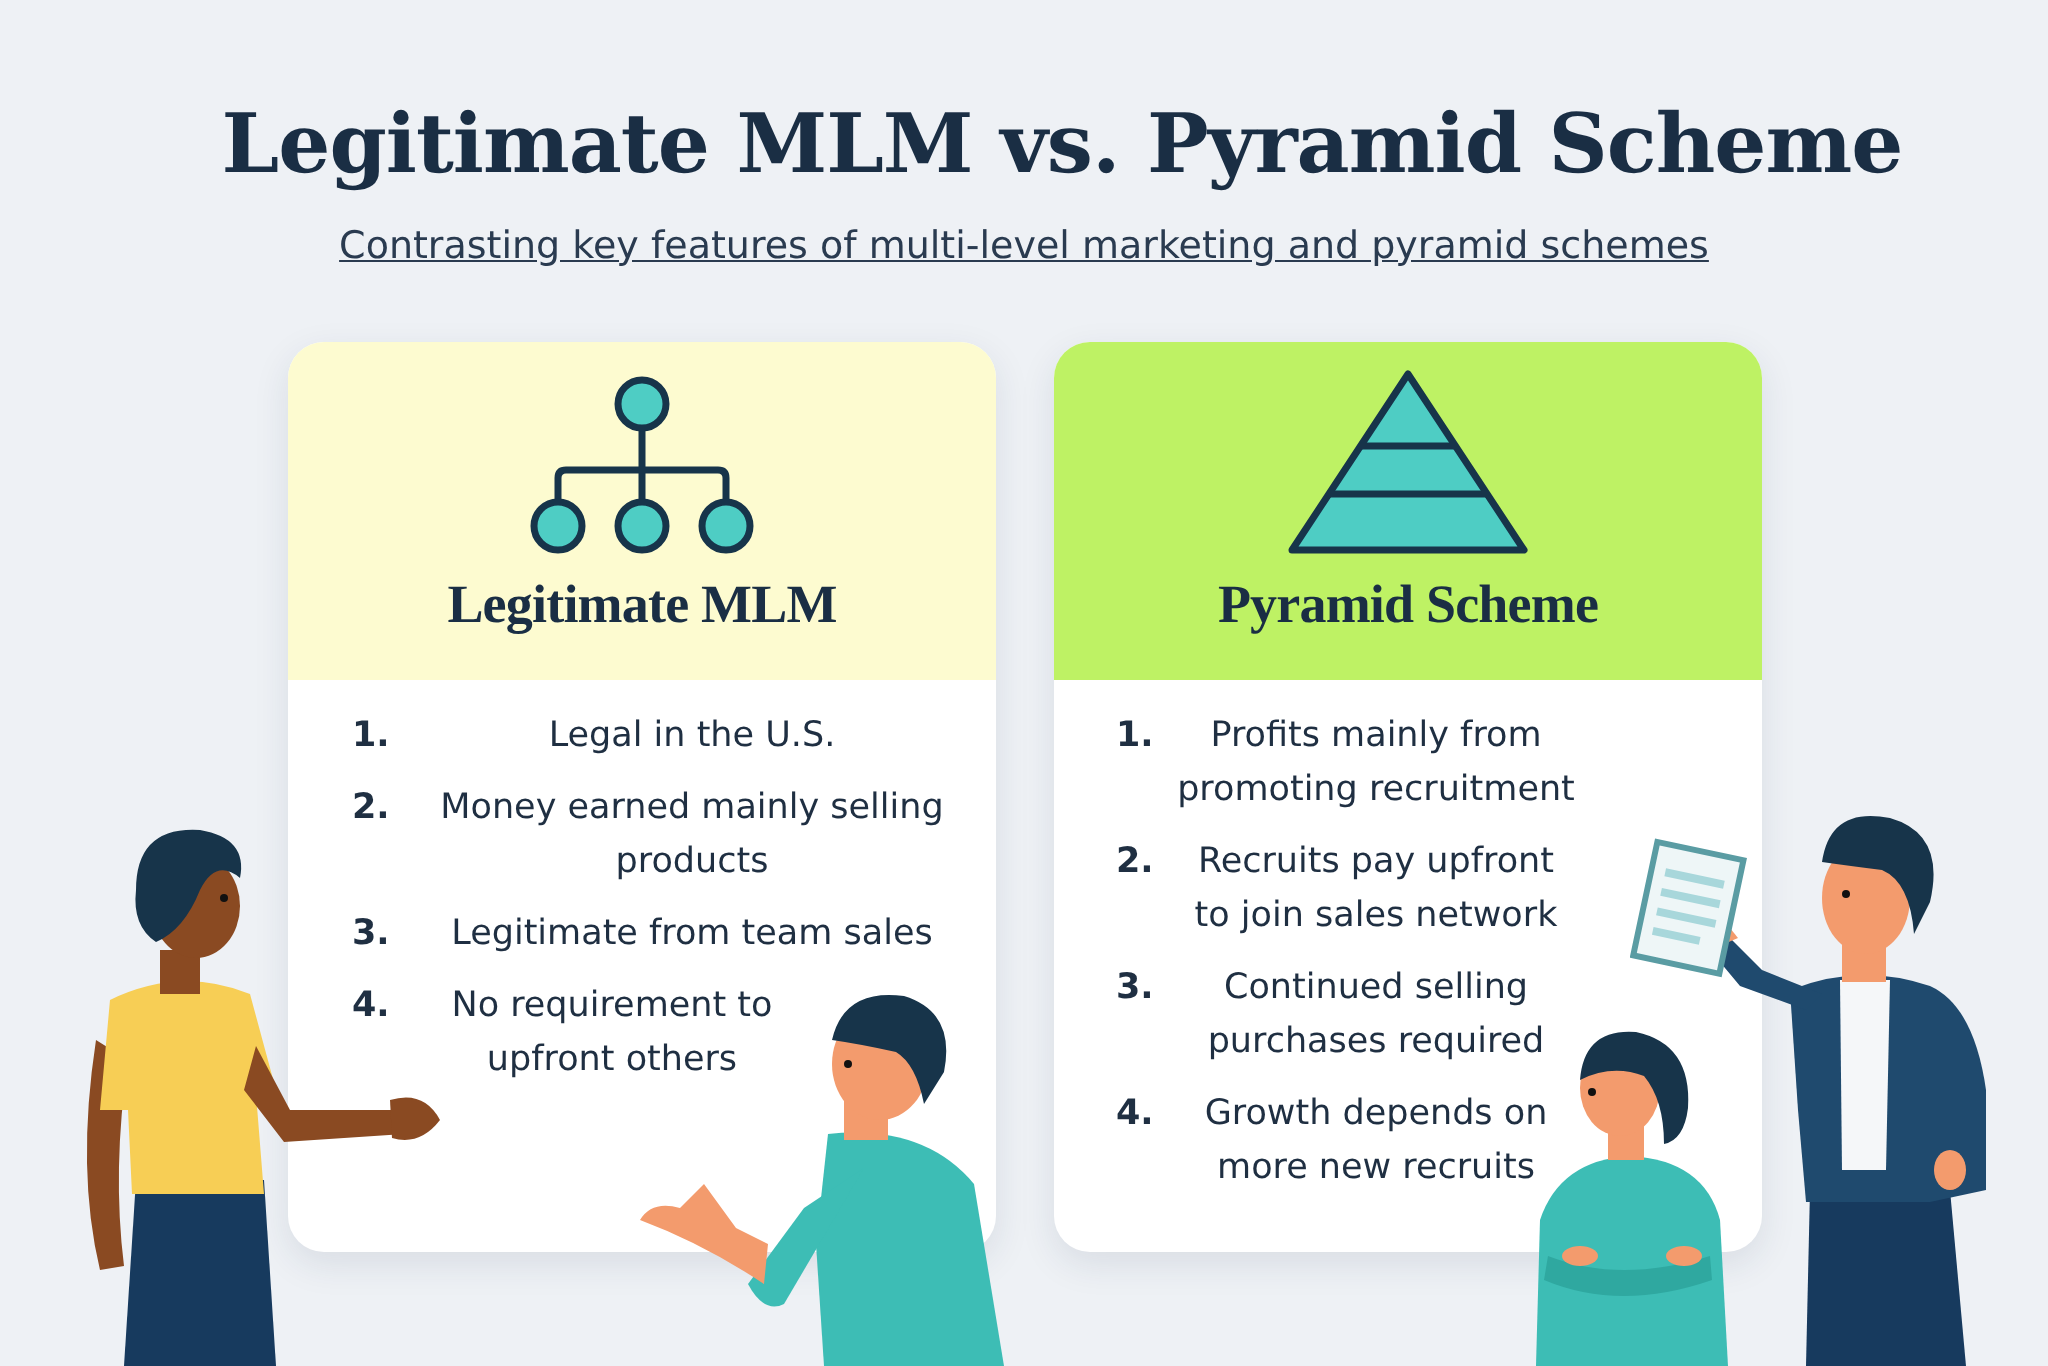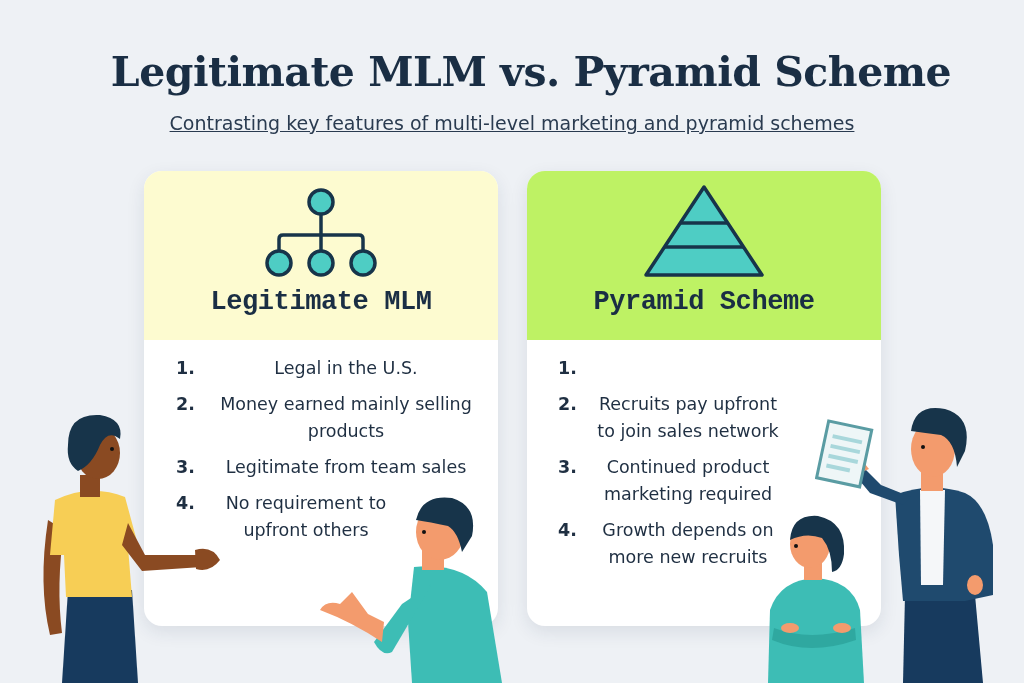--- a/index.html
+++ b/index.html
@@ -28,21 +28,21 @@
   .card-head {
     position:absolute; left:0; top:0; width:100%; height:169px;
   }
   .card.left .card-head { background:#fdfbd0; }
   .card.right .card-head { background:#bef264; }
   .card-icon { position:absolute; left:50%; transform:translateX(-50%); }
   .card.left .card-icon { top:14px; }
   .card.right .card-icon { top:12px; }
   .card-title {
     position:absolute; left:0; width:100%; top:116px; text-align:center;
-    font-family:Liberation Mono, monospace; font-weight:bold; font-size:27px;
+    font-family:Liberation Serif, serif; font-weight:bold; font-size:27px;
     color:#1a2e44; letter-spacing:-0.4px;
   }
   .list { position:absolute; left:32px; top:184px; width:310px; margin:0; padding:0; list-style:none; }
   .card.right .list { left:31px; }
   .list li { display:flex; margin-bottom:9px; font-size:17.5px; line-height:27px; color:#1f2f42; }
   .list .num { width:30px; flex:none; font-weight:bold; }
   .list .txt { flex:1;text-align:center; }
   .person { position:absolute; }
 </style>
 </head>
@@ -96,28 +96,29 @@
         <polygon points="62,4 120,92 4,92" fill="#4ecdc4" stroke="#17344a" stroke-width="3.5" stroke-linejoin="round"></polygon>
         <line x1="38" y1="40" x2="86" y2="40" stroke="#17344a" stroke-width="3.5"></line>
         <line x1="22" y1="64" x2="102" y2="64" stroke="#17344a" stroke-width="3.5"></line>
       </svg>
     </div>
     <div class="card-title">Pyramid Scheme</div>
   </div>
   <ul class="list" style="width:230px">
     <li>
         <span class="num">1.</span>
+        <span class="txt">Profits mainly from promoting recruitment</span>
       </li>
     <li>
         <span class="num">2.</span>
         <span class="txt">Recruits pay upfront to join sales network</span>
       </li>
     <li>
         <span class="num">3.</span>
-        <span class="txt">Continued product marketing required</span>
+        <span class="txt">Continued selling purchases required</span>
       </li>
     <li>
         <span class="num">4.</span>
         <span class="txt">Growth depends on more new recruits</span>
       </li>
   </ul>
 </div>
 
 <div class="person" style="left:20px; top:405px;">
   <svg width="210" height="278" viewBox="0 0 210 278">

